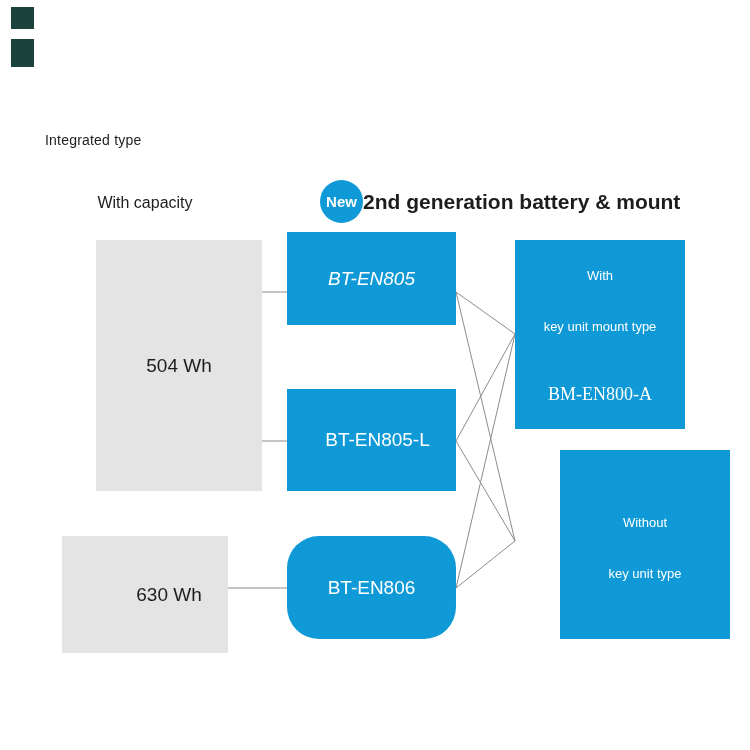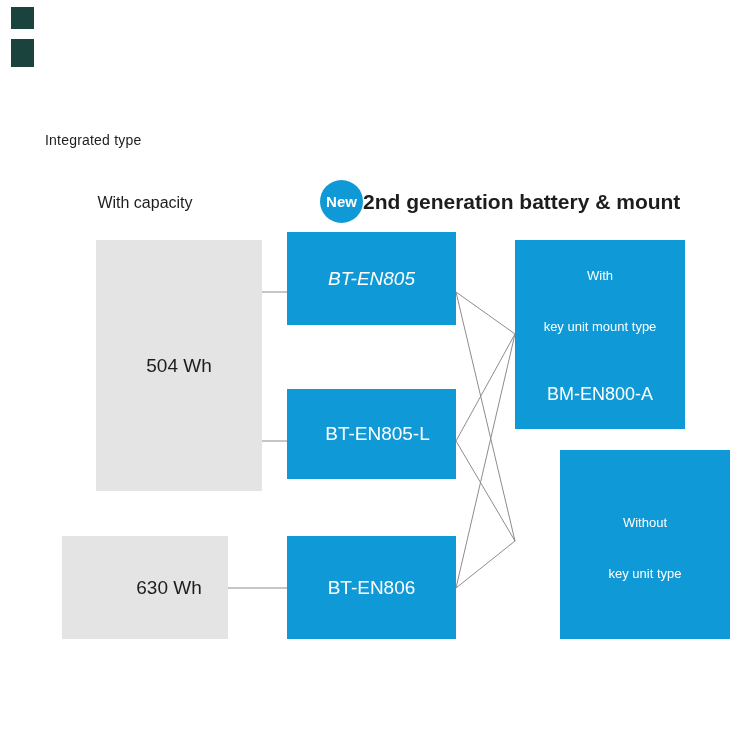--- a/index.html
+++ b/index.html
@@ -39,35 +39,35 @@
   .legend-text { font-size:21px; color:var(--text,#1d1d1b); white-space:nowrap; }
 
   .node {
     position:absolute; display:flex; align-items:center; justify-content:center;
     text-align:center; box-sizing:border-box;
   }
   .capacity { background:var(--graybox,#e5e4e4); color:var(--text,#1d1d1b); font-size:19px; }
   .battery  { background:var(--blue,#0f99d6); color:#ffffff; font-size:19px; }
 
   .cap1 { left:62px;  top:240px; width:166px; height:251px;margin-left:34px; }
-  .cap2 { left:62px;  top:536px; width:166px; height:103px;padding-left:48px; }
+  .cap2 { left:62px;  top:536px; width:166px; height:117px;padding-left:48px; }
   .bat1 { left:287px; top:232px; width:169px; height:93px;font-style:italic; }
-  .bat2 { left:287px; top:389px; width:169px; height:90px;padding-left:12px; }
-  .bat3 { left:287px; top:536px; width:169px; height:103px; }
+  .bat2 { left:287px; top:389px; width:169px; height:102px;padding-left:12px; }
+  .bat3 { left:287px; top:536px; width:169px; height:103px;border-radius:32px; }
 
   .mount {
     position:absolute; width:170px; height:189px; box-sizing:border-box;
     background:var(--blue,#0f99d6); color:#ffffff;
     display:flex; flex-direction:column; align-items:center; justify-content:center;
     text-align:right; padding-top:7px;gap:36px;
   }
   .mount1 { left:515px; top:240px; }
   .mount2 { left:515px; top:450px;margin-left:45px; }
   .mount-sub   { font-size:13px; line-height:15px; white-space:nowrap; }
-  .mount-models{ margin-top:10px; font-size:18px; line-height:29px; white-space:nowrap; }
+  .mount-models{ margin-top:10px; font-size:18px; line-height:29px; white-space:nowrap;font-family:Liberation Serif, serif; }
 
   .connectors { position:absolute; left:0; top:0; width:750px; height:750px; pointer-events:none; }
   .connectors line { stroke:var(--line,#8c8c8c); stroke-width:1; }
 </style>
 </head>
 <body>
 
 <div class="stage">
 
   <div class="corner-mark mark1"></div>

